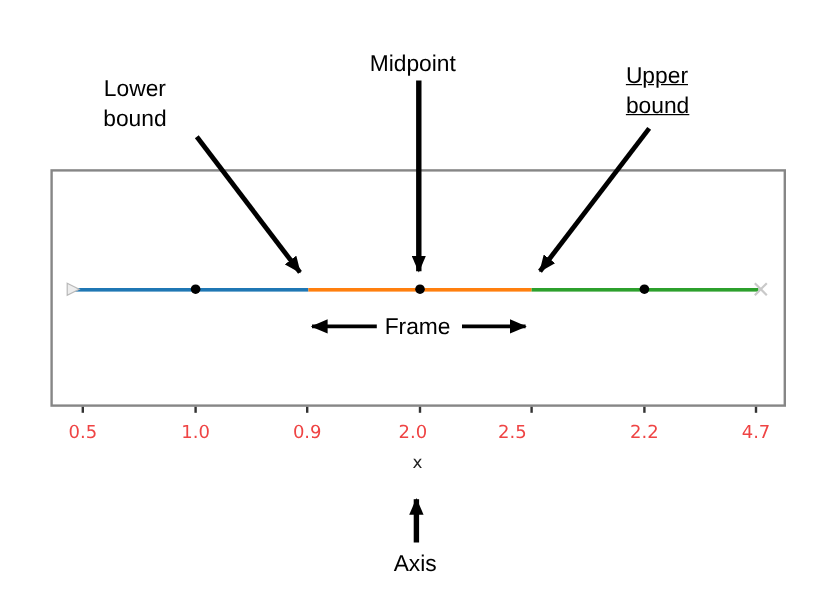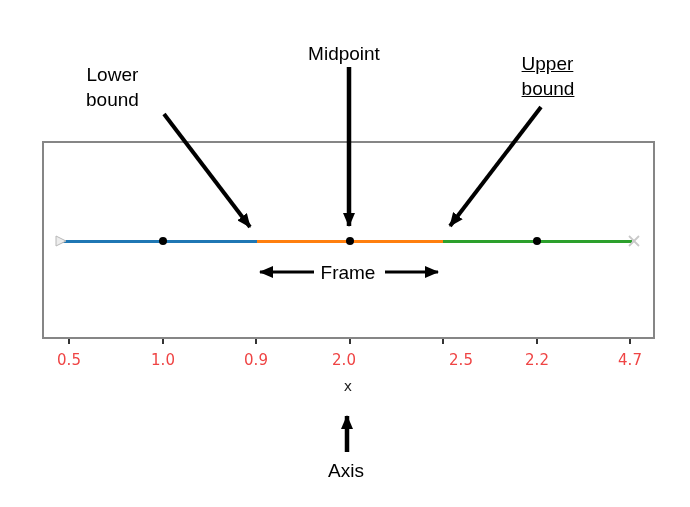--- a/index.html
+++ b/index.html
@@ -71,21 +71,21 @@
   <div class="abs tick" style="left:255px"></div>
   <div class="abs tick" style="left:349px"></div>
   <div class="abs tick" style="left:442px"></div>
   <div class="abs tick" style="left:536px"></div>
   <div class="abs tick" style="left:629px"></div>
 
   <div class="abs tick-label" style="left:69px">0.5</div>
   <div class="abs tick-label" style="left:163px">1.0</div>
   <div class="abs tick-label" style="left:256px">0.9</div>
   <div class="abs tick-label" style="left:344px">2.0</div>
-  <div class="abs tick-label" style="left:461px">2.5</div>
+  <div class="abs tick-label" style="left:427px">2.5</div>
   <div class="abs tick-label" style="left:537px">2.2</div>
   <div class="abs tick-label" style="left:630px">4.7</div>
 
   <div class="abs x-axis-label">x</div>
 
   <div class="abs annot annot-lower">
     <div>Lower</div>
     <div>bound</div>
   </div>
 

